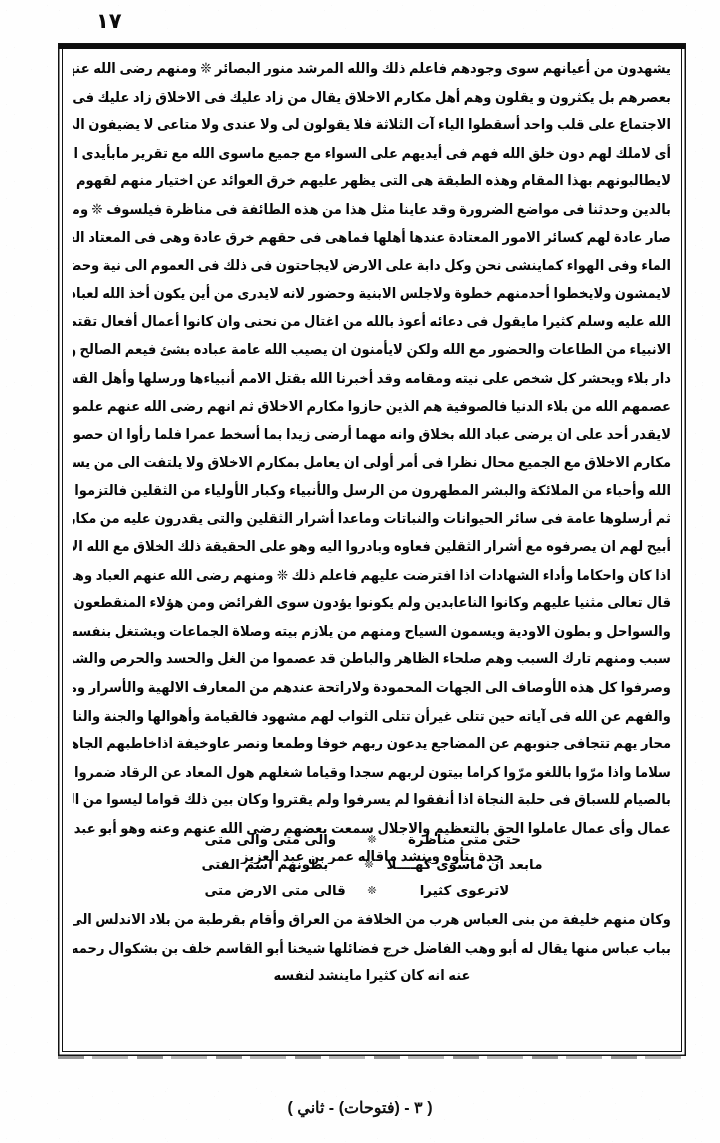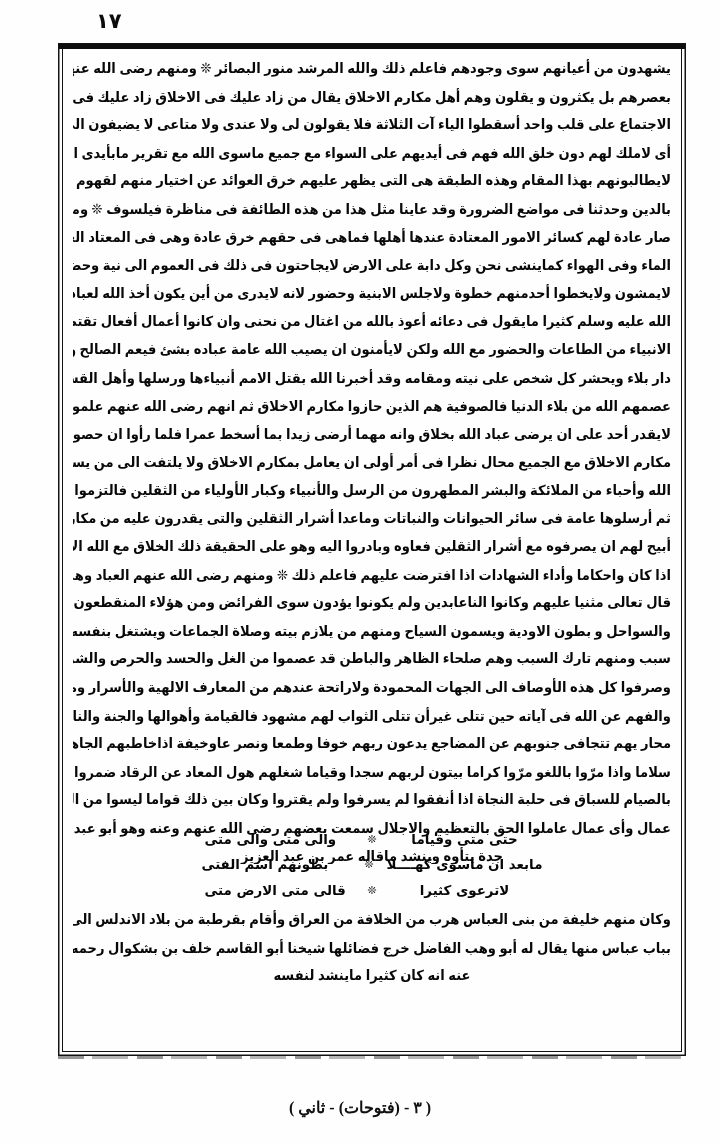--- a/index.html
+++ b/index.html
@@ -143,21 +143,21 @@
   }
 
   
   .footer-sig {
     position: absolute;
     bottom: 26px;
     left: 0;
     right: 0;
     text-align: center;
     direction: rtl;
-    font-family: Liberation Serif, serif;
+    font-family: Liberation Sans, sans-serif;
     font-size: 16px;
     font-weight: 700;
     color: #101010;
     letter-spacing: 1px;
   }
 
   
   .under-smudge {
     position: absolute;
     top: 1056px;
@@ -267,21 +267,21 @@
             <span>بالصيام للسباق فى حلبة النجاة اذا أنفقوا لم يسرفوا ولم يقتروا وكان بين ذلك قواما ليسوا من الأم والباطل فى شئ</span>
           </span>
         <span class="ln full">
             <span>عمال وأى عمال عاملوا الحق بالتعظيم والاجلال سمعت بعضهم رضى الله عنهم وعنه وهو أبو عبد الله الطبخى والى</span>
           </span>
         <span class="ln center">جدة يتأوه وينشد ماقاله عمر بن عبد العزيز</span>
       </div>
 
       <div class="poem">
         <span class="verse">
-          <span class="hemi first">حتى متى وقياما</span>
+          <span class="hemi first">حتى متى مناظرة</span>
           <span class="vstar">❊</span>
           <span class="hemi second">والى متى والى متى</span>
         </span>
         <span class="verse">
           <span class="hemi first">مابعد ان ماسوى كهــــلا</span>
           <span class="vstar">❊</span>
           <span class="hemi second">بطونهم اسم الفتى</span>
         </span>
         <span class="verse">
           <span class="hemi first">لاترعوى كثيرا</span>

